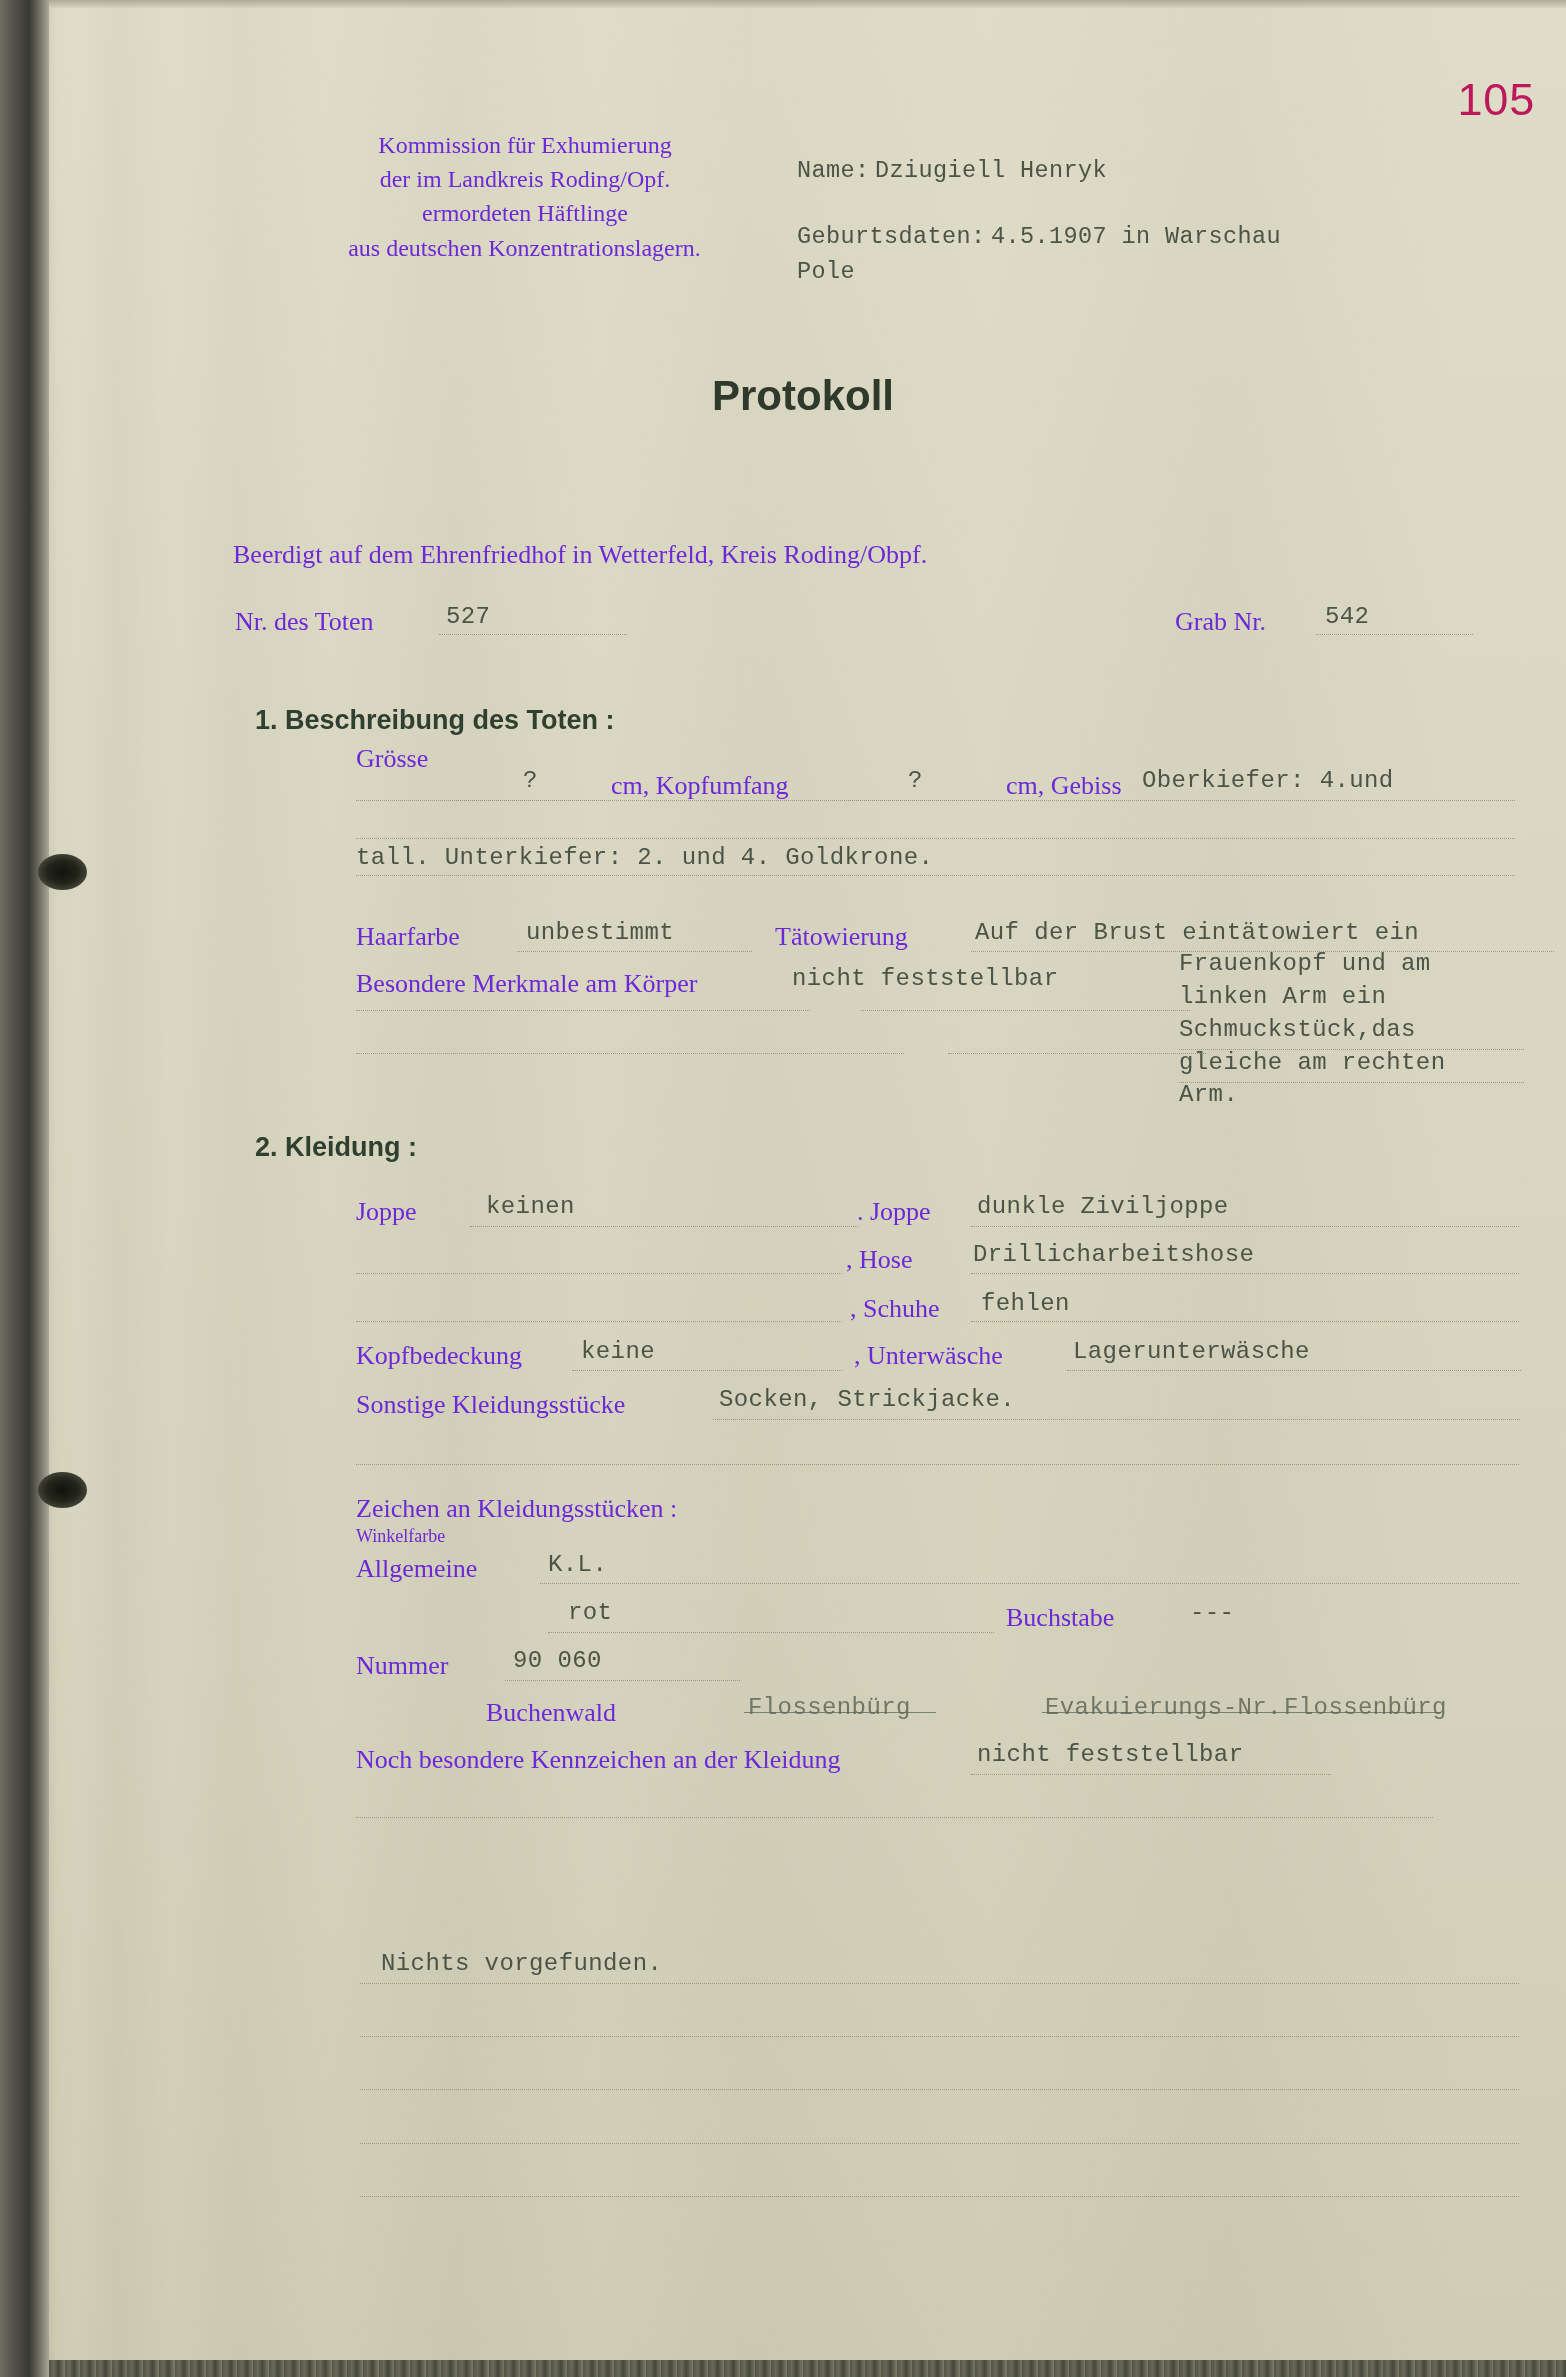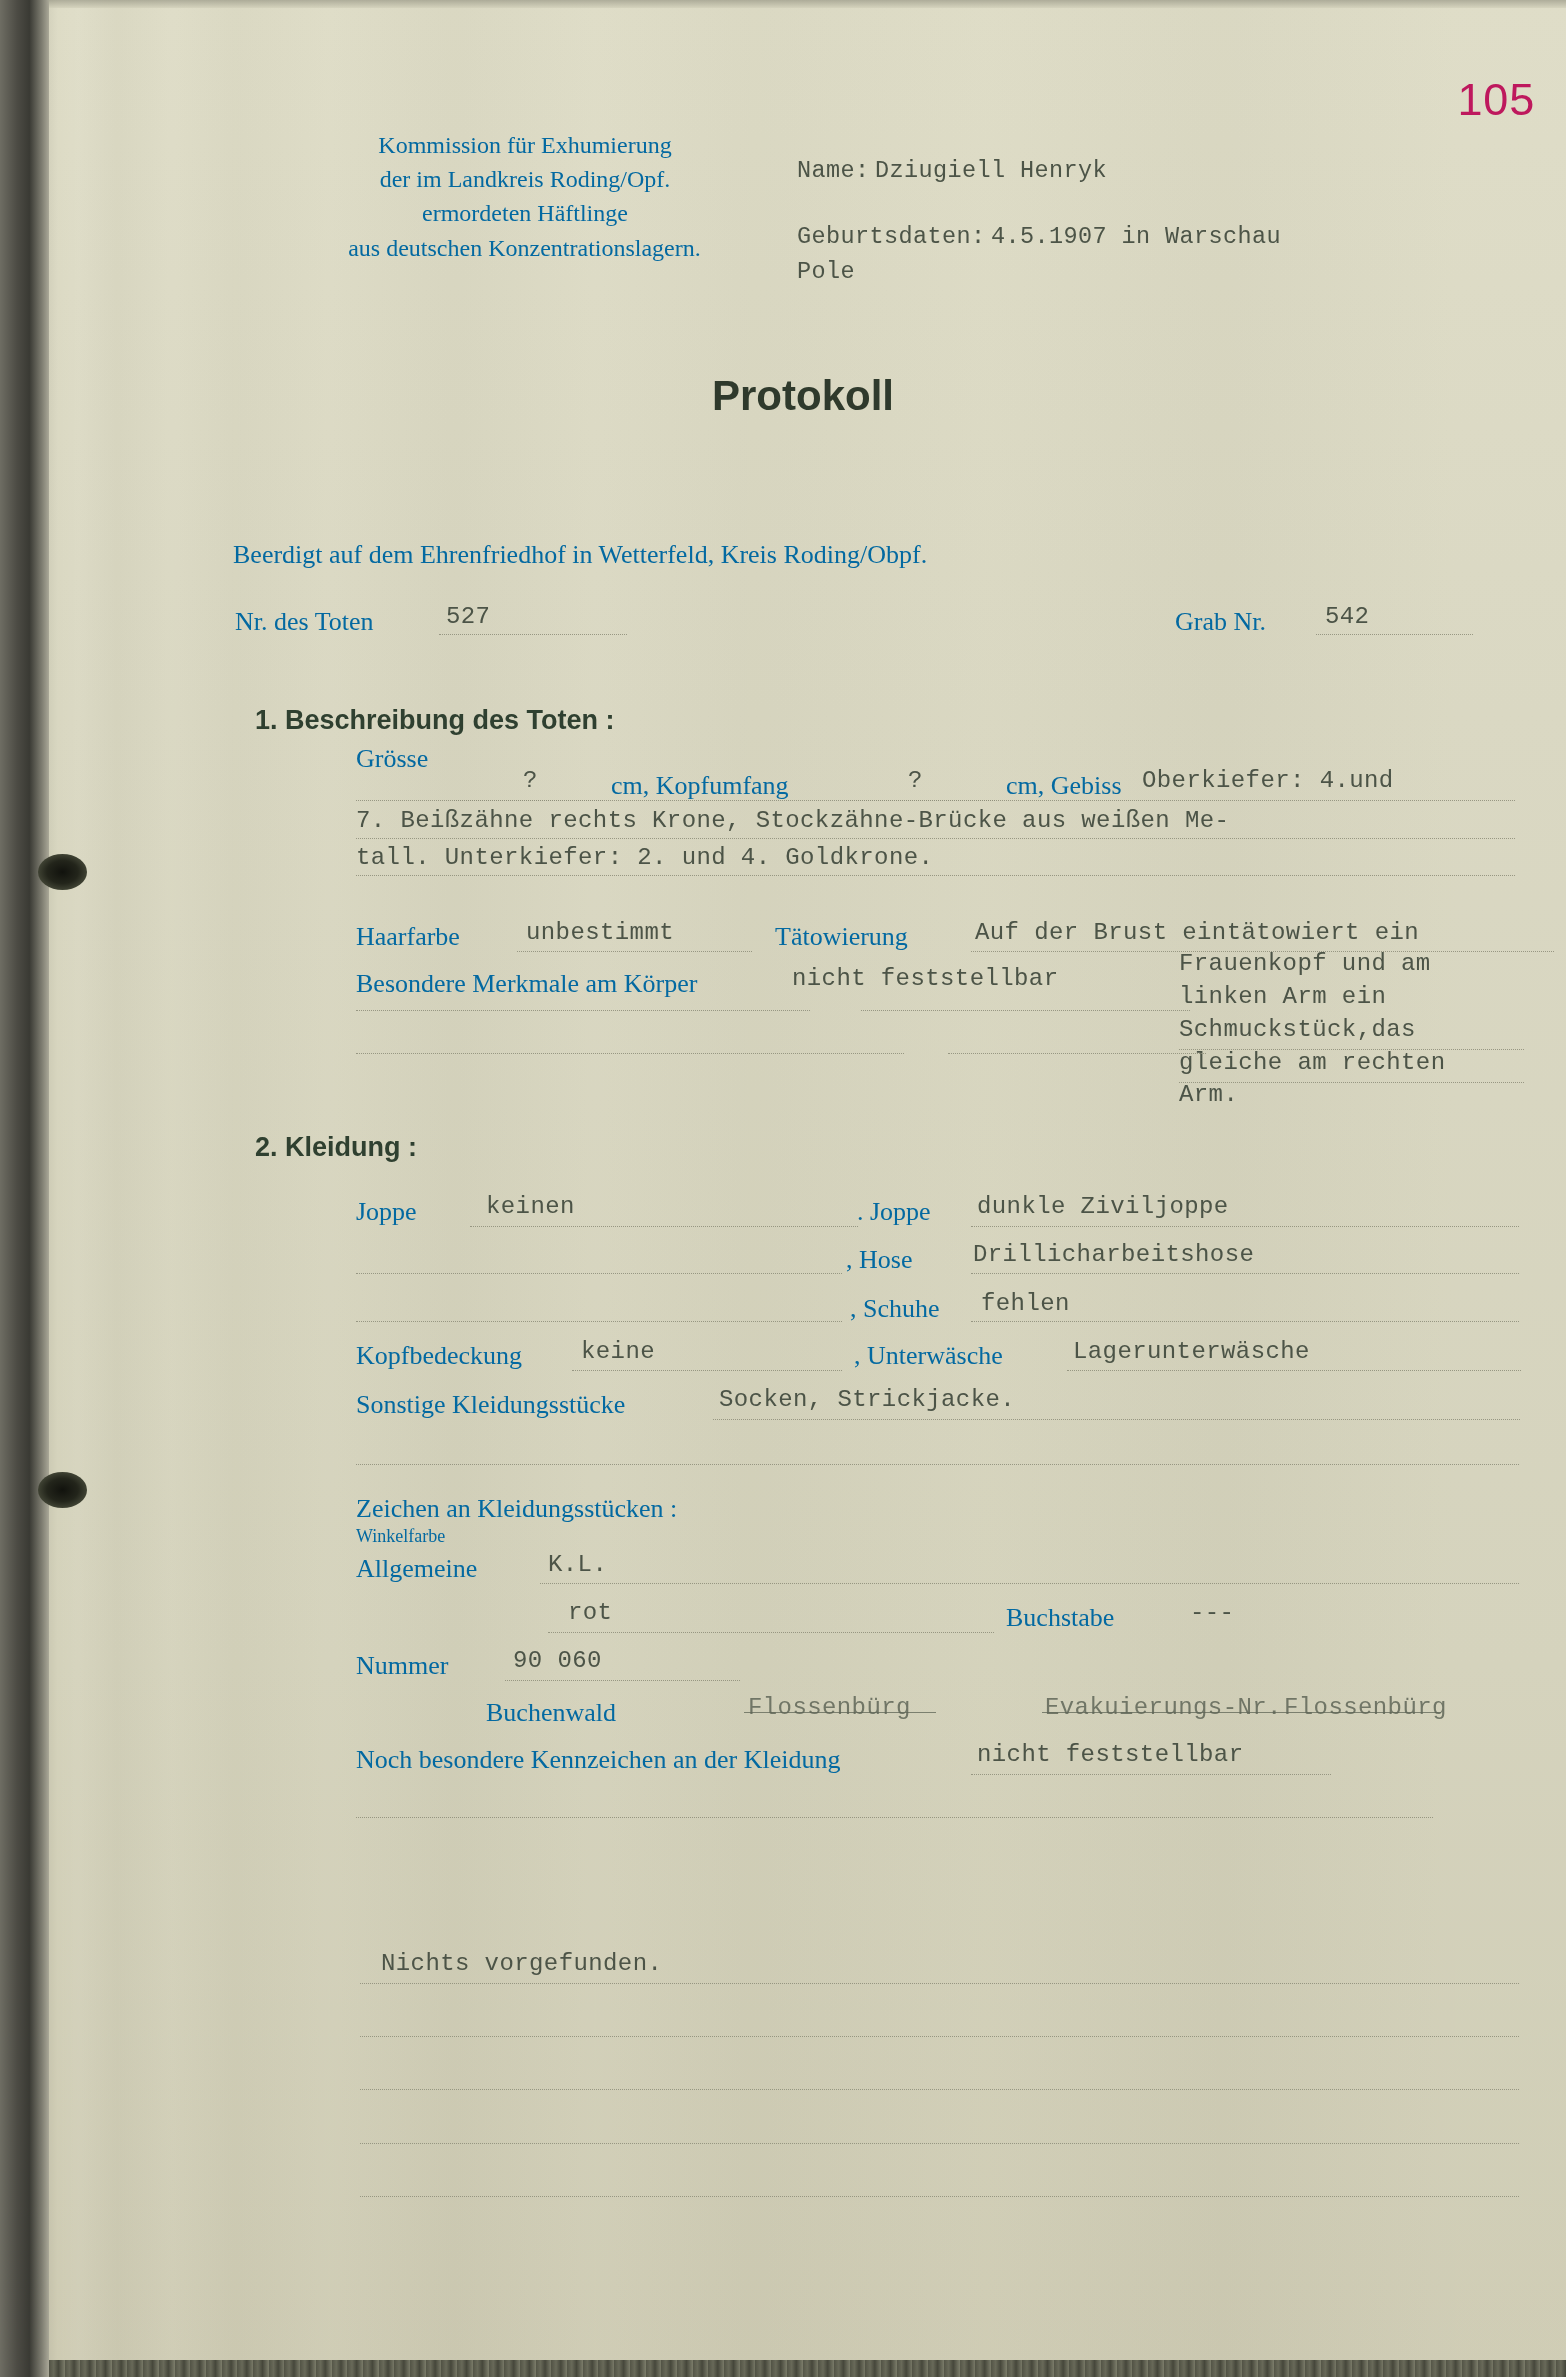--- a/index.html
+++ b/index.html
@@ -51,21 +51,21 @@
   .topbar {
     position: absolute;
     left: 49px; top: 0; right: 0; height: 7.8px;
     background: linear-gradient(180deg, #8e8d7c, #cfcdb7);
     opacity: .6;
   }
 
   
   .pr {            
     position: absolute;
-    color: #0369a1;
+    color: #6d28d9;
     font-family: "Liberation Serif", serif;
     white-space: pre;
   }
   .tw {            
     position: absolute;
     color: #4c5447;
     font-family: "Liberation Mono", monospace;
     white-space: pre;
     letter-spacing: 0.4px;
   }
@@ -135,21 +135,20 @@
 
   <div class="pr" style="left:356px; top:744px; font-size:26px;">Grösse</div>
   <div class="tw" style="left:523px; top:767px; font-size:24px;">?</div>
   <div class="line" style="left:454px; top:800px; width:149px;"></div>
   <div class="pr" style="left:611px; top:771px; font-size:26px;">cm, Kopfumfang</div>
   <div class="tw" style="left:908px; top:767px; font-size:24px;">?</div>
   <div class="line" style="left:846px; top:800px; width:149px;"></div>
   <div class="pr" style="left:1006px; top:771px; font-size:26px;">cm, Gebiss</div>
 
   <div class="tw" style="left:1142px; top:767px; font-size:24px;">Oberkiefer: 4.und</div>
-  <div class="tw" style="left:356px; top:807px; font-size:24px;">7. Beißzähne rechts Krone, Stockzähne-Brücke aus weißen Me-</div>
   <div class="tw" style="left:356px; top:844px; font-size:24px;">tall. Unterkiefer: 2. und 4. Goldkrone.</div>
   <div class="line" style="left:356px; top:800px; width:1159px;"></div>
   <div class="line" style="left:356px; top:838px; width:1159px;"></div>
   <div class="line" style="left:356px; top:875px; width:1159px;"></div>
 
   <div class="pr" style="left:356px; top:922px; font-size:26px;">Haarfarbe</div>
   <div class="tw" style="left:526px; top:919px; font-size:24px;">unbestimmt</div>
   <div class="line" style="left:517px; top:951px; width:235px;"></div>
 
   <div class="pr" style="left:775px; top:922px; font-size:26px;">Tätowierung</div>

